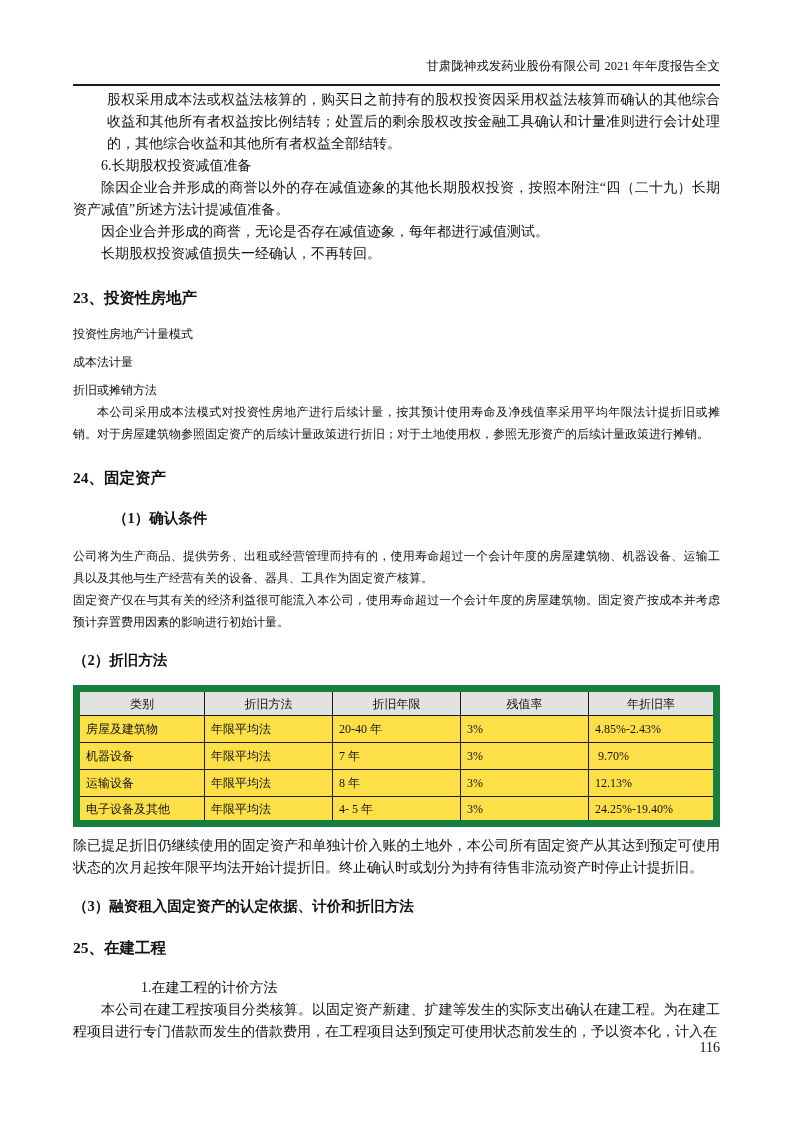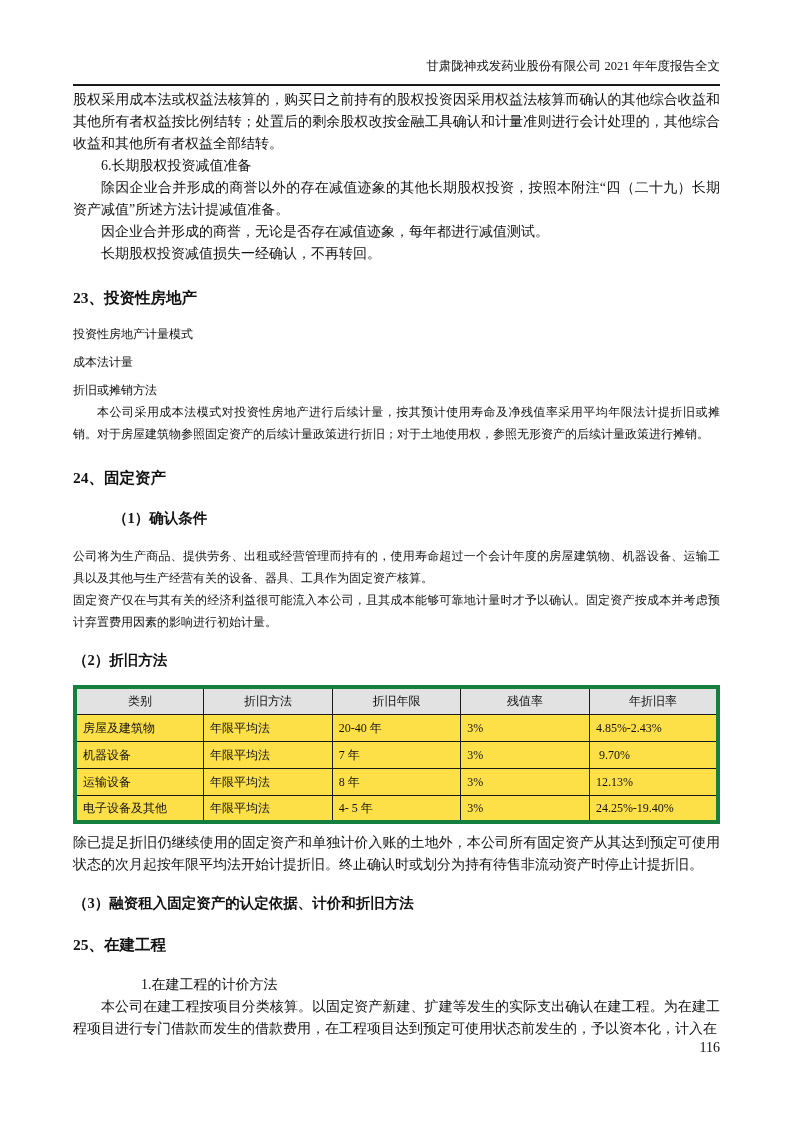--- a/index.html
+++ b/index.html
@@ -33,36 +33,36 @@
 
   .h-num {           
     font-size: 15.5px; font-weight: bold;
     line-height: 22px; margin: 0; text-align: left;
   }
   .h-sub {           
     font-size: 14.5px; font-weight: bold;
     line-height: 22px; margin: 0; text-align: left;
   }
 
-  .mt3  { margin-top: 3px; }
+  .mt3  { margin-top: 3px; margin-left: 34px; }
   .mt6  { margin-top: 6px; }
   .mt8  { margin-top: 8px; }
   .mt14 { margin-top: 14px; }
   .mt16 { margin-top: 16px; }
   .mt18 { margin-top: 18px; margin-left: 40px; }
   .mt20 { margin-top: 20px; }
   .mt22 { margin-top: 22px; }
 
   table.dep {
     width: 100%;
     border-collapse: collapse;
     table-layout: fixed;
     margin-top: 14px;
     font-size: 12px;
-    border: 4px solid #15803d;
+    border: 7px solid #15803d;
   }
   table.dep th, table.dep td {
     border: 1px solid #1a1a1a;
     height: 27px;
     padding: 2px 6px;
     line-height: 16px;
     font-weight: normal;
     white-space: pre-wrap;
     overflow: hidden;
   }
@@ -99,21 +99,21 @@
 
     <p class="h-num mt22">23、投资性房地产</p>
     <p class="sz12 mt14">投资性房地产计量模式</p>
     <p class="sz12 mt6">成本法计量</p>
     <p class="sz12 mt6">折旧或摊销方法</p>
     <p class="sz12 ind">本公司采用成本法模式对投资性房地产进行后续计量，按其预计使用寿命及净残值率采用平均年限法计提折旧或摊销。对于房屋建筑物参照固定资产的后续计量政策进行折旧；对于土地使用权，参照无形资产的后续计量政策进行摊销。</p>
 
     <p class="h-num mt22">24、固定资产</p>
     <p class="h-sub mt18">（1）确认条件</p>
     <p class="sz12 mt16">公司将为生产商品、提供劳务、出租或经营管理而持有的，使用寿命超过一个会计年度的房屋建筑物、机器设备、运输工具以及其他与生产经营有关的设备、器具、工具作为固定资产核算。</p>
-    <p class="sz12">固定资产仅在与其有关的经济利益很可能流入本公司，且其成本能够可靠地计量时才予以确认。固定资产按成本并考虑预计弃置费用因素的影响进行初始计量。</p>
+    <p class="sz12">固定资产仅在与其有关的经济利益很可能流入本公司，使用寿命超过一个会计年度的房屋建筑物。固定资产按成本并考虑预计弃置费用因素的影响进行初始计量。</p>
     <p class="h-sub mt16">（2）折旧方法</p>
 
     <table class="dep">
       <thead>
         <tr>
           <th>类别</th>
           <th>折旧方法</th>
           <th>折旧年限</th>
           <th>残值率</th>
           <th>年折旧率</th>

